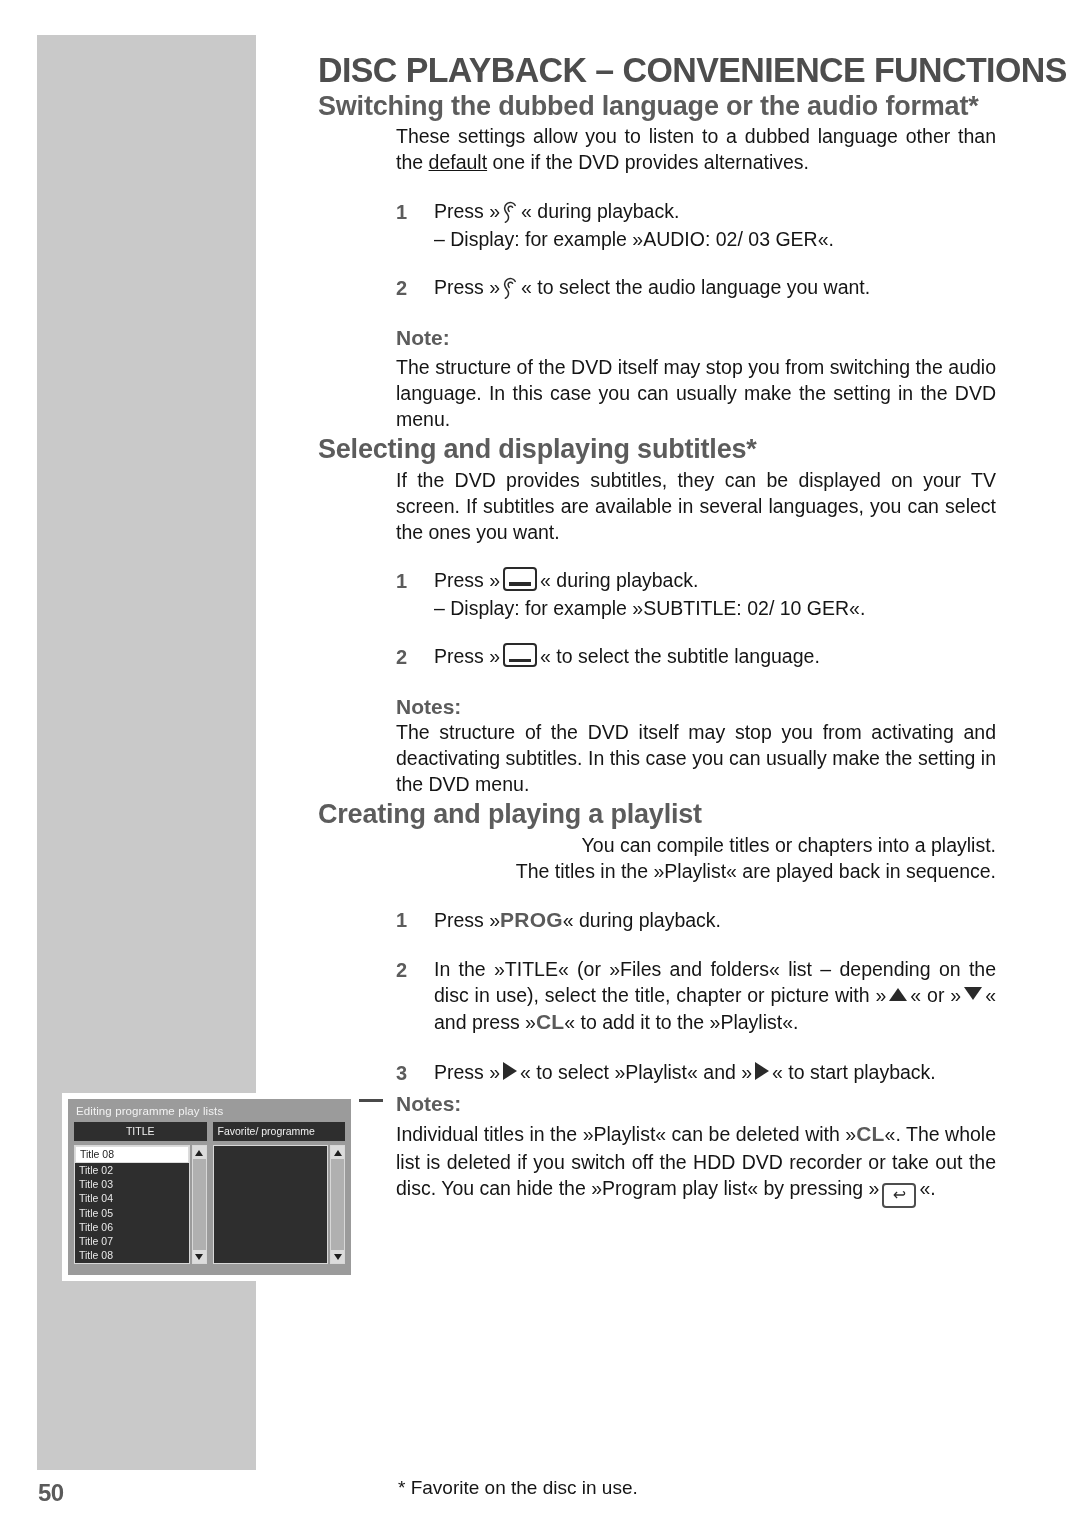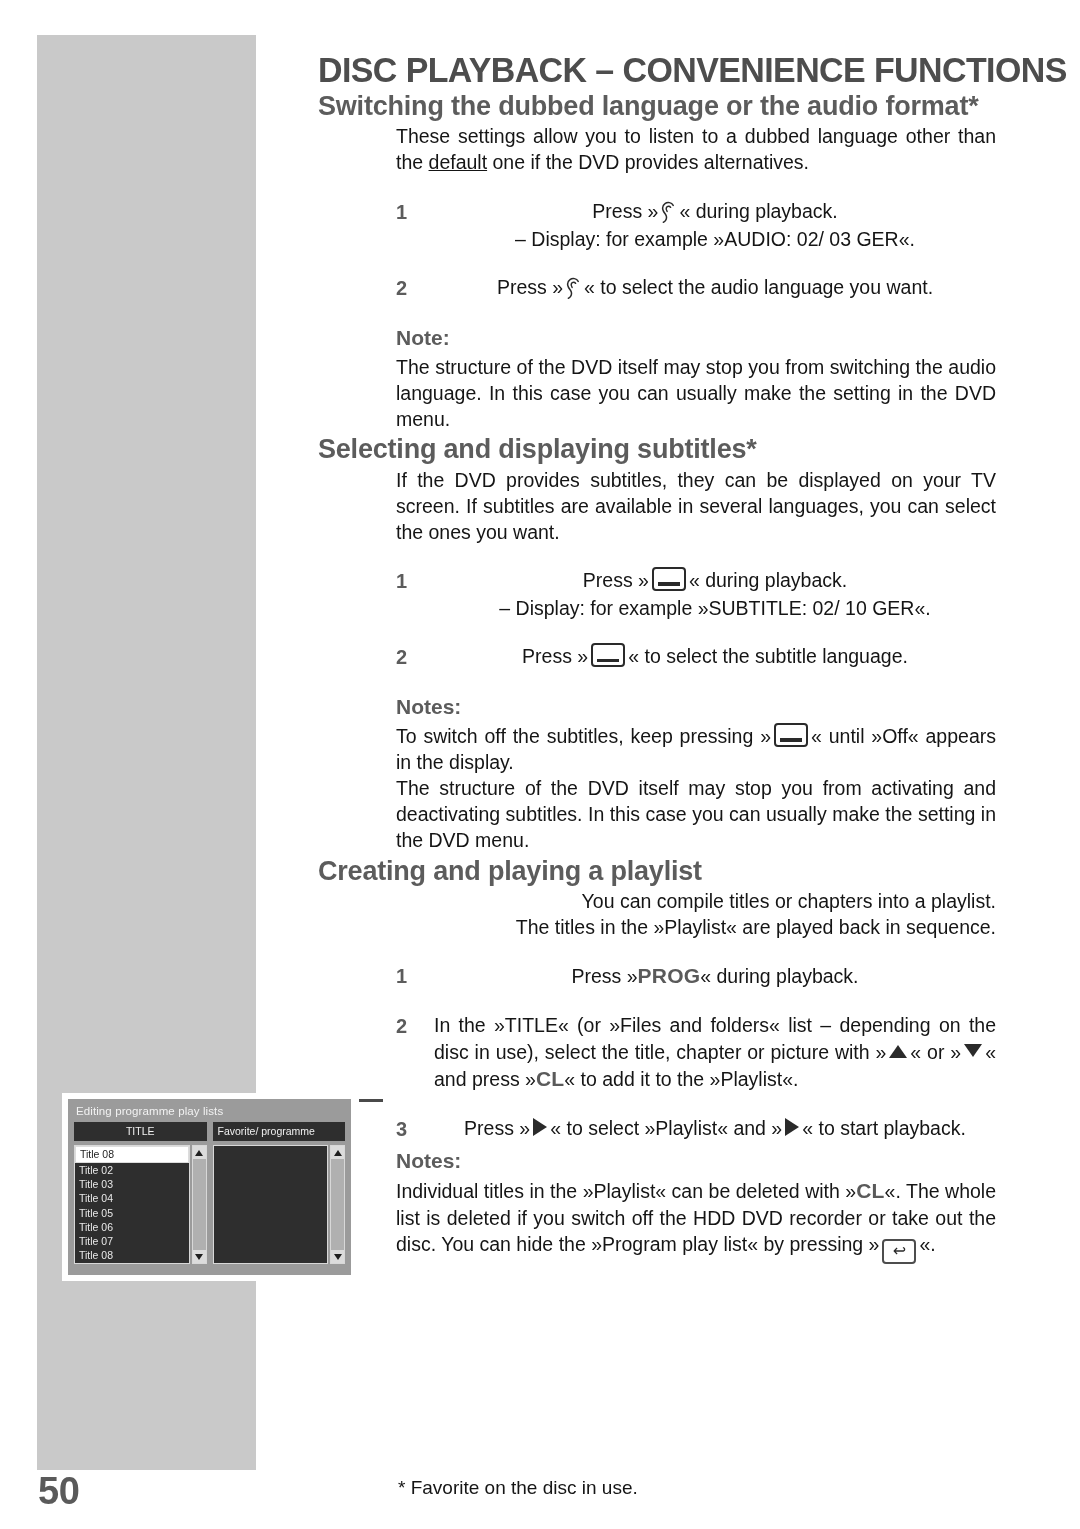--- a/index.html
+++ b/index.html
@@ -21,22 +21,22 @@
     position: absolute;
     left: 37px;
     top: 35px;
     width: 219px;
     height: 1435px;
     background: #c9c9c9;
   }
   .page-number {
     position: absolute;
     left: 38px;
-    bottom: 16px;
-    font-size: 38px;
+    bottom: 22px;
+    font-size: 24px;
     font-weight: bold;
     color: #5a5a5a;
     letter-spacing: -0.5px;
   }
 
   
   .content {
     position: absolute;
     left: 318px;
     top: 0;
@@ -96,21 +96,21 @@
     color: #151515;
   }
   .step .num {
     width: 38px;
     flex: 0 0 38px;
     font-weight: bold;
     color: #5c5c5c;
     font-size: 20px;
     padding-top: 1px;
   }
-  .step .txt { flex: 1 1 auto; text-align: center; }
+  .step .txt { flex: 1 1 auto; }
   .step .txt.just { text-align: justify; }
   .sub-line {
     display: block;
     margin-top: 2px;
   }
 
   .note-head {
     margin: 0;
     margin-top: 24px;
     font-size: 21px;
@@ -432,21 +432,20 @@
     </div>
 
     <div class="step">
       <div class="num">2</div>
       <div class="txt">
         <span>Press »</span><span class="ico ico-sub"></span><span>« to select the subtitle language.</span>
       </div>
     </div>
 
     <p class="note-head">Notes:</p>
-    <p class="para" style="margin-top:4px"><span>To switch off the subtitles, keep pressing »</span><span class="ico ico-sub"></span><span>« until »Off« appears in the display.</span></p>
     <p class="para gap-sm">The structure of the DVD itself may stop you from activating and deactivating subtitles. In this case you can usually make the setting in the DVD menu.</p>
   </div>
 
   <h2 class="section-title sec-3">Creating and playing a playlist</h2>
 
   <div class="body-block">
     <p class="para nojust gap-md">You can compile titles or chapters into a playlist.</p>
     <p class="para nojust">The titles in the »Playlist« are played back in sequence.</p>
 
     <div class="step">

